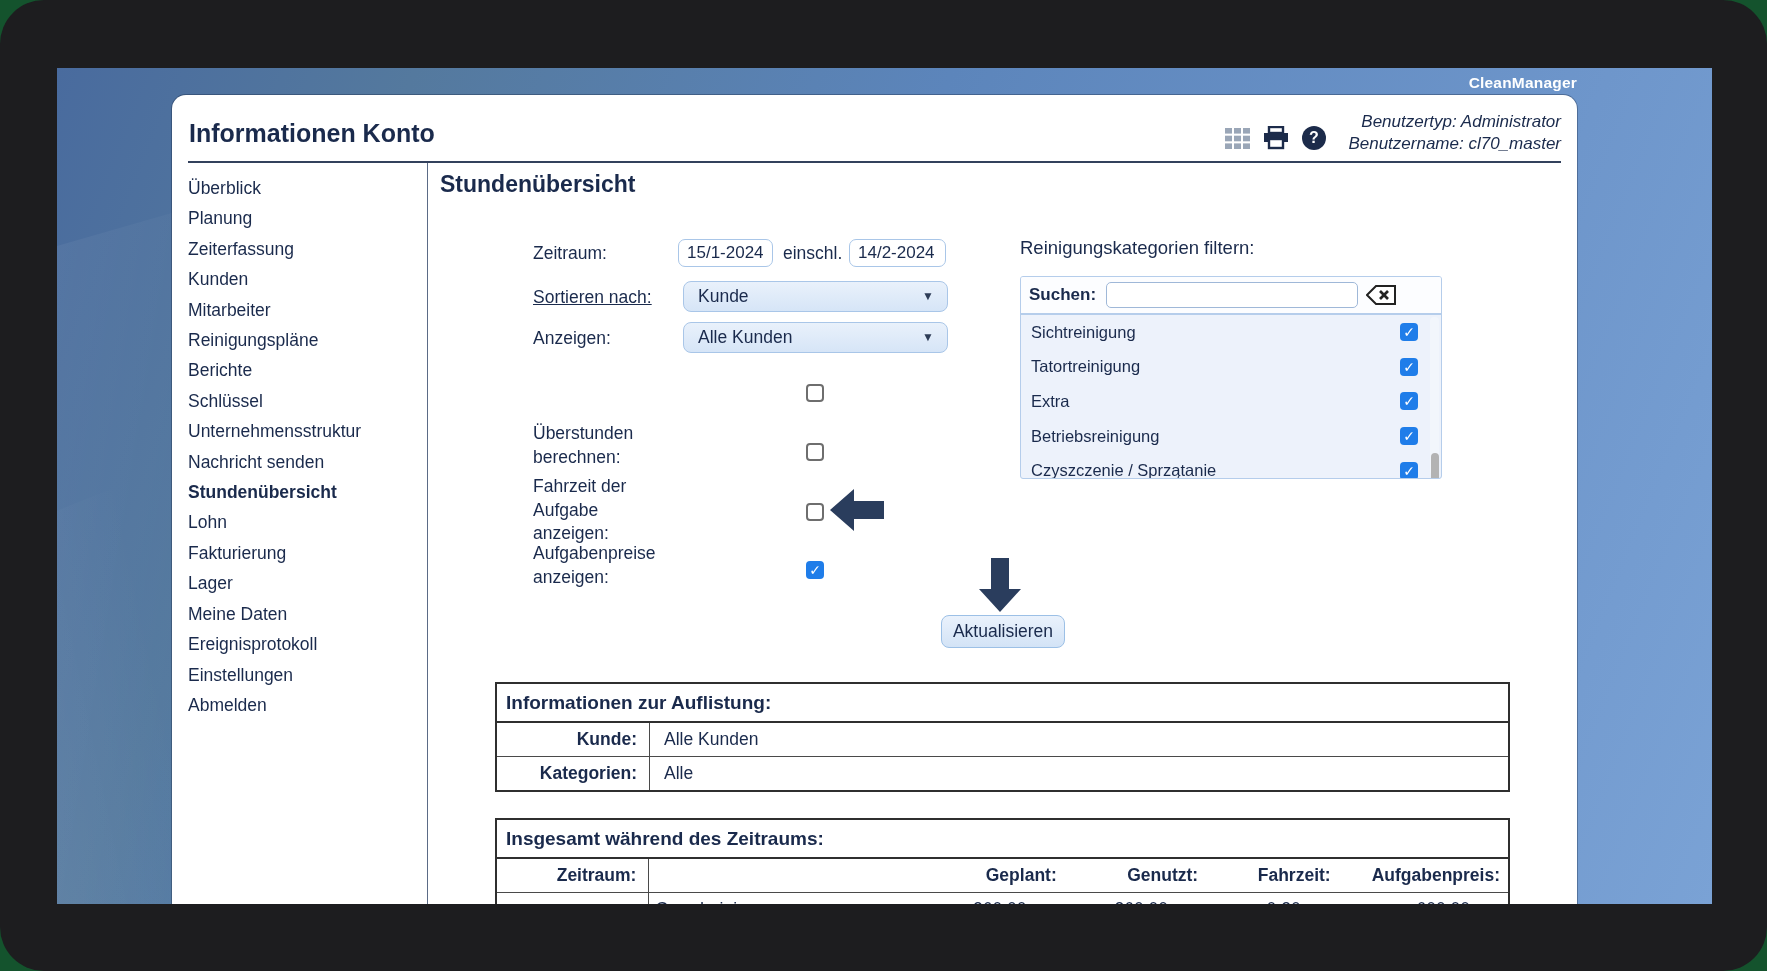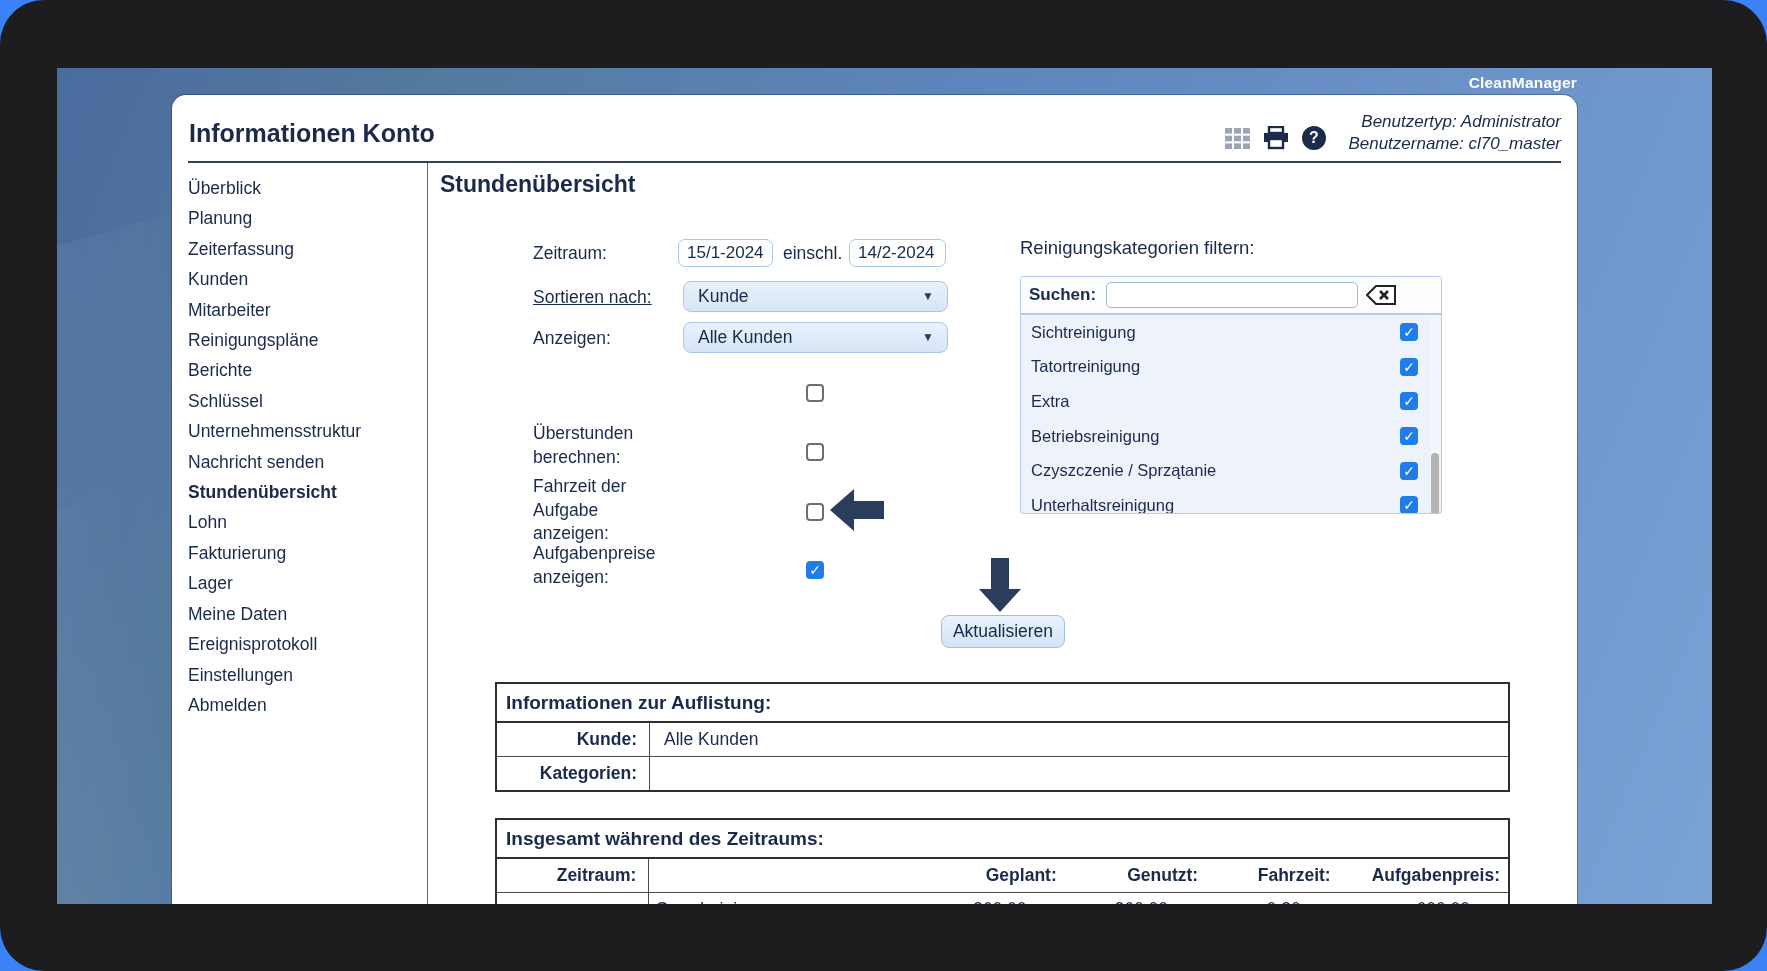--- a/index.html
+++ b/index.html
@@ -1,16 +1,16 @@
 <!DOCTYPE html>
 <html><head>
 <meta charset="utf-8">
 <style>
   html,body{margin:0;padding:0;background:#ffffff;}
-  .canvas{position:relative;width:1767px;height:971px;background:#3b82f6;overflow:hidden;
+  .canvas{position:relative;width:1767px;height:971px;background:#14532d;overflow:hidden;
           font-family:"Liberation Sans","DejaVu Sans",sans-serif;color:#1a2a4c;}
   .bezel{position:absolute;inset:0;background:#1d1d1f;border-radius:44px;}
   .desktop{position:absolute;left:57px;top:68px;width:1655px;height:836px;overflow:hidden;
            background:linear-gradient(112deg,#496b9e 0%,#54799e 18%,#5c85bb 45%,#6e96cb 78%,#7aa2d5 100%);}
   .desktop::before{content:"";position:absolute;left:-140px;top:160px;width:520px;height:820px;
            background:linear-gradient(115deg,rgba(255,255,255,0.10),rgba(255,255,255,0) 55%);
            transform:rotate(-16deg);}
   .desktop::after{content:"";position:absolute;left:-60px;top:430px;width:300px;height:600px;
            background:linear-gradient(100deg,rgba(255,255,255,0.08),rgba(255,255,255,0) 60%);
            transform:rotate(-22deg);}
@@ -47,21 +47,21 @@
   .caret{position:absolute;right:13px;top:50%;transform:translateY(-54%);font-size:12px;color:#2e3d57;}
   .cbgroup{position:absolute;width:140px;font-size:17.5px;line-height:23.5px;}
   .cb{position:absolute;width:18px;height:18px;box-sizing:border-box;border:2px solid #6e6e6e;
       border-radius:4px;background:#fff;cursor:pointer;}
   .cb.checked{border:none;background:#1f7de9;color:#fff;display:flex;align-items:center;
       justify-content:center;font-size:14px;font-weight:bold;}
   .big-arrow{position:absolute;}
 
   
   .flt-heading{position:absolute;left:848px;top:142px;font-size:18.5px;}
-  .flt-panel{position:absolute;left:848px;top:181px;width:422px;height:238px;box-sizing:border-box;
+  .flt-panel{position:absolute;left:848px;top:181px;width:422px;height:203px;box-sizing:border-box;
              border:1.5px solid #b5cdeb;border-radius:3px;background:#edf2fb;overflow:hidden;}
   .flt-search{height:38px;display:flex;align-items:center;background:#fcfdff;
               border-bottom:2px solid #b5cdeb;padding:0 8px;box-sizing:border-box;}
   .flt-search label{font-weight:bold;font-size:17px;margin-right:10px;}
   .flt-search input{width:252px;height:26px;border:1.5px solid #9fb8d8;border-radius:5px;
               font-size:16px;padding:0 6px;box-sizing:border-box;background:#fff;
               font-family:"Liberation Sans","DejaVu Sans",sans-serif;}
   .clear-btn{margin-left:8px;display:inline-flex;cursor:pointer;}
   .flt-list{position:relative;}
   .flt-row{display:flex;align-items:center;justify-content:space-between;height:34.6px;
@@ -238,20 +238,21 @@
       <button class="update-btn">Aktualisieren</button>
 
       <div class="tbl" style="top:587px;">
         <div class="tbl-title">Informationen zur Auflistung:</div>
         <div class="trow">
           <div class="tc lab">Kunde:</div>
           <div class="tc val">Alle Kunden</div>
         </div>
         <div class="trow">
           <div class="tc lab">Kategorien:</div>
+          <div class="tc val">Alle</div>
         </div>
       </div>
 
       <div class="tbl" style="top:723px;">
         <div class="tbl-title">Insgesamt während des Zeitraums:</div>
         <div class="trow">
           <div class="tc lab" style="font-weight:bold;">Zeitraum:</div>
           <div class="tc desc"></div>
           <div class="tc num w150">Geplant:</div>
           <div class="tc num w142">Genutzt:</div>

